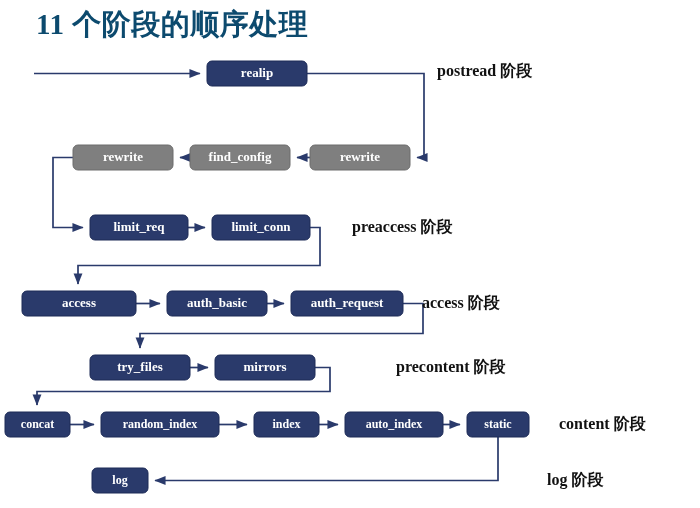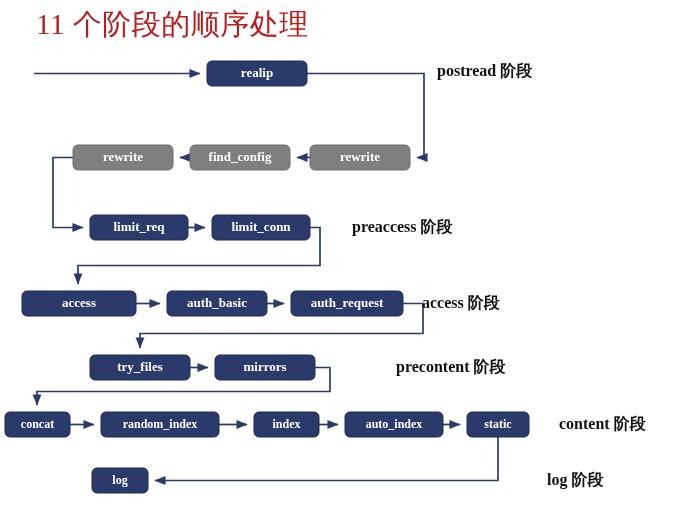--- a/index.html
+++ b/index.html
@@ -13,24 +13,24 @@
     height: 508px;
     background: #ffffff;
     overflow: hidden;
     font-family: "Liberation Serif", "DejaVu Serif", serif;
   }
   #title {
     position: absolute;
     left: 36px;
     top: 4px;
     font-family: "Liberation Serif", "DejaVu Serif", serif;
-    font-weight: normal;
+    font-weight: bold;
     font-size: 29px;
     line-height: 40px;
-    color: #b91c1c;
+    color: #0c4a6e;
     letter-spacing: 0.5px;
     white-space: nowrap;
   }
   #diagram {
     position: absolute;
     left: 0;
     top: 0;
     width: 700px;
     height: 508px;
   }

